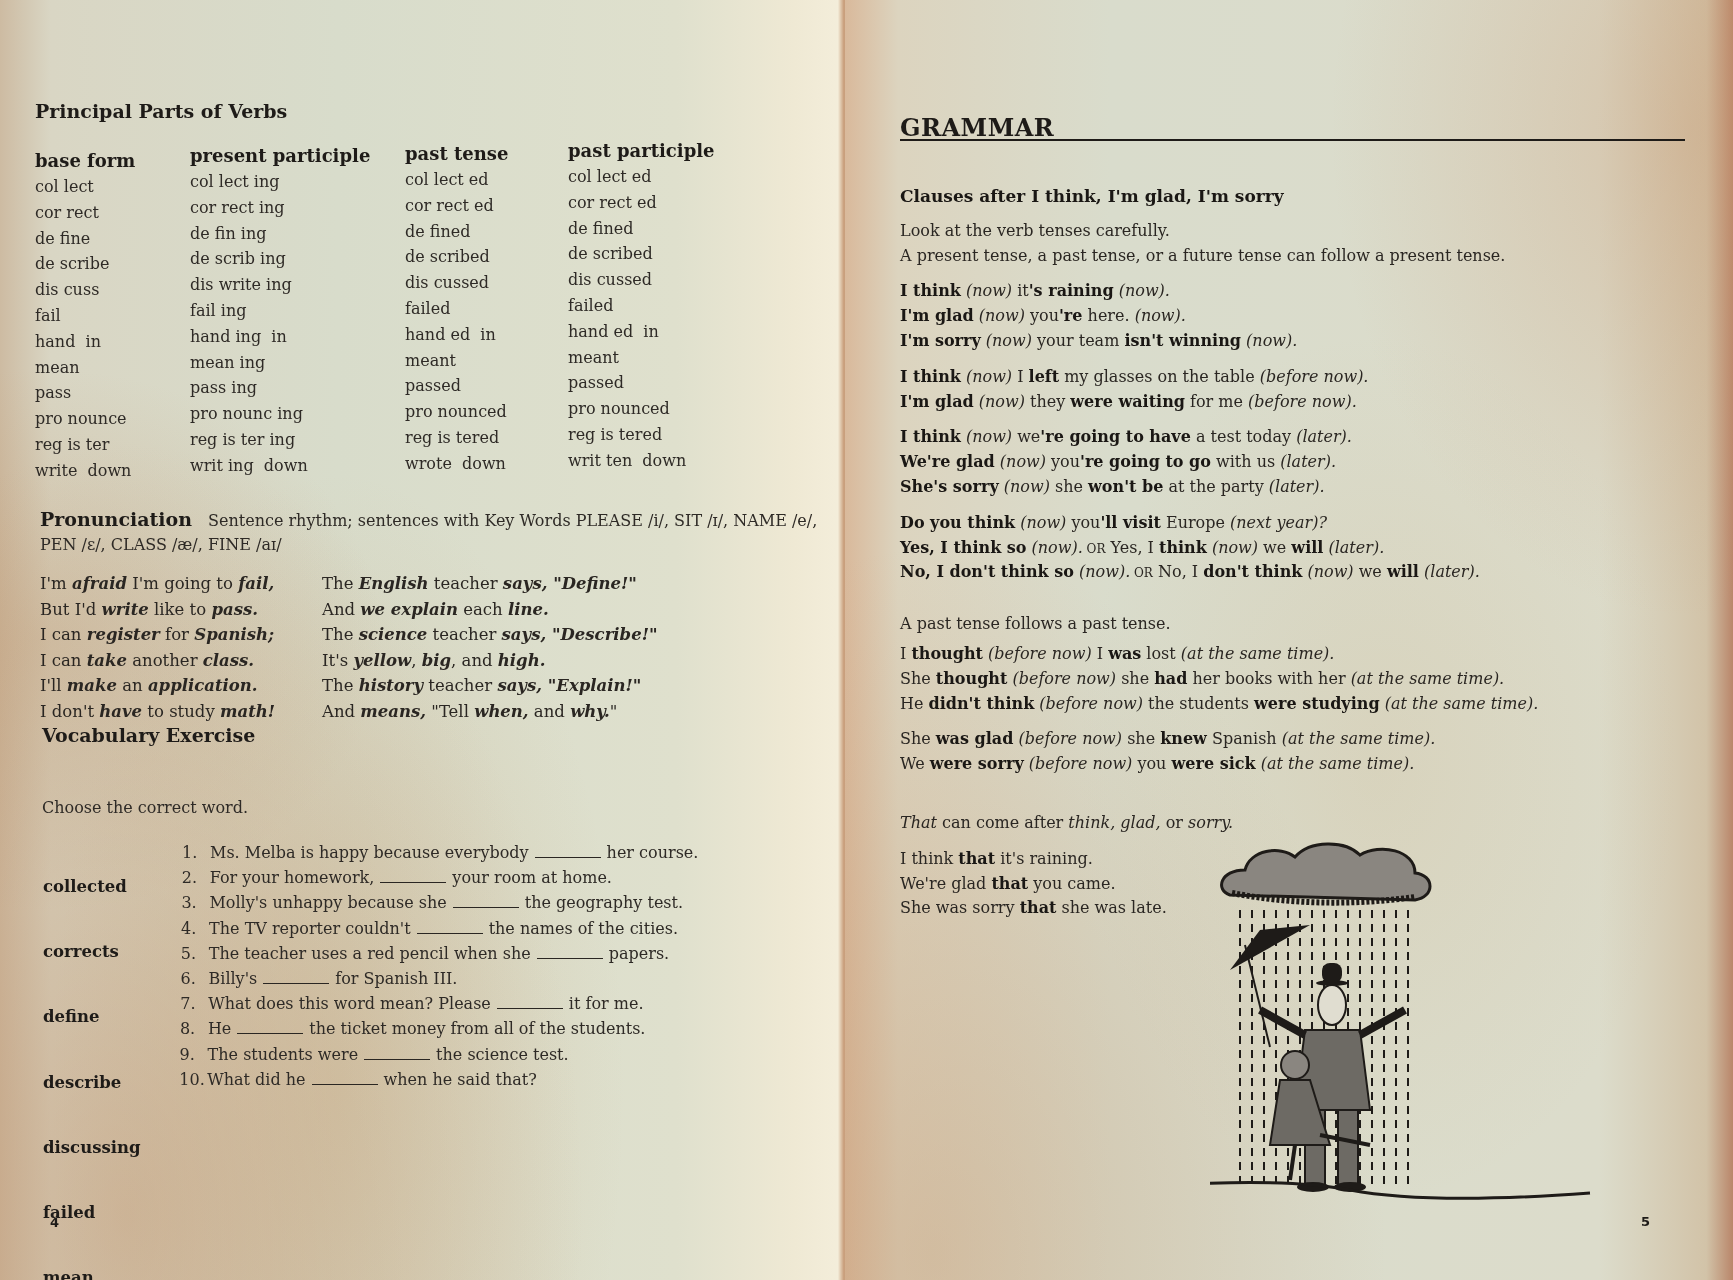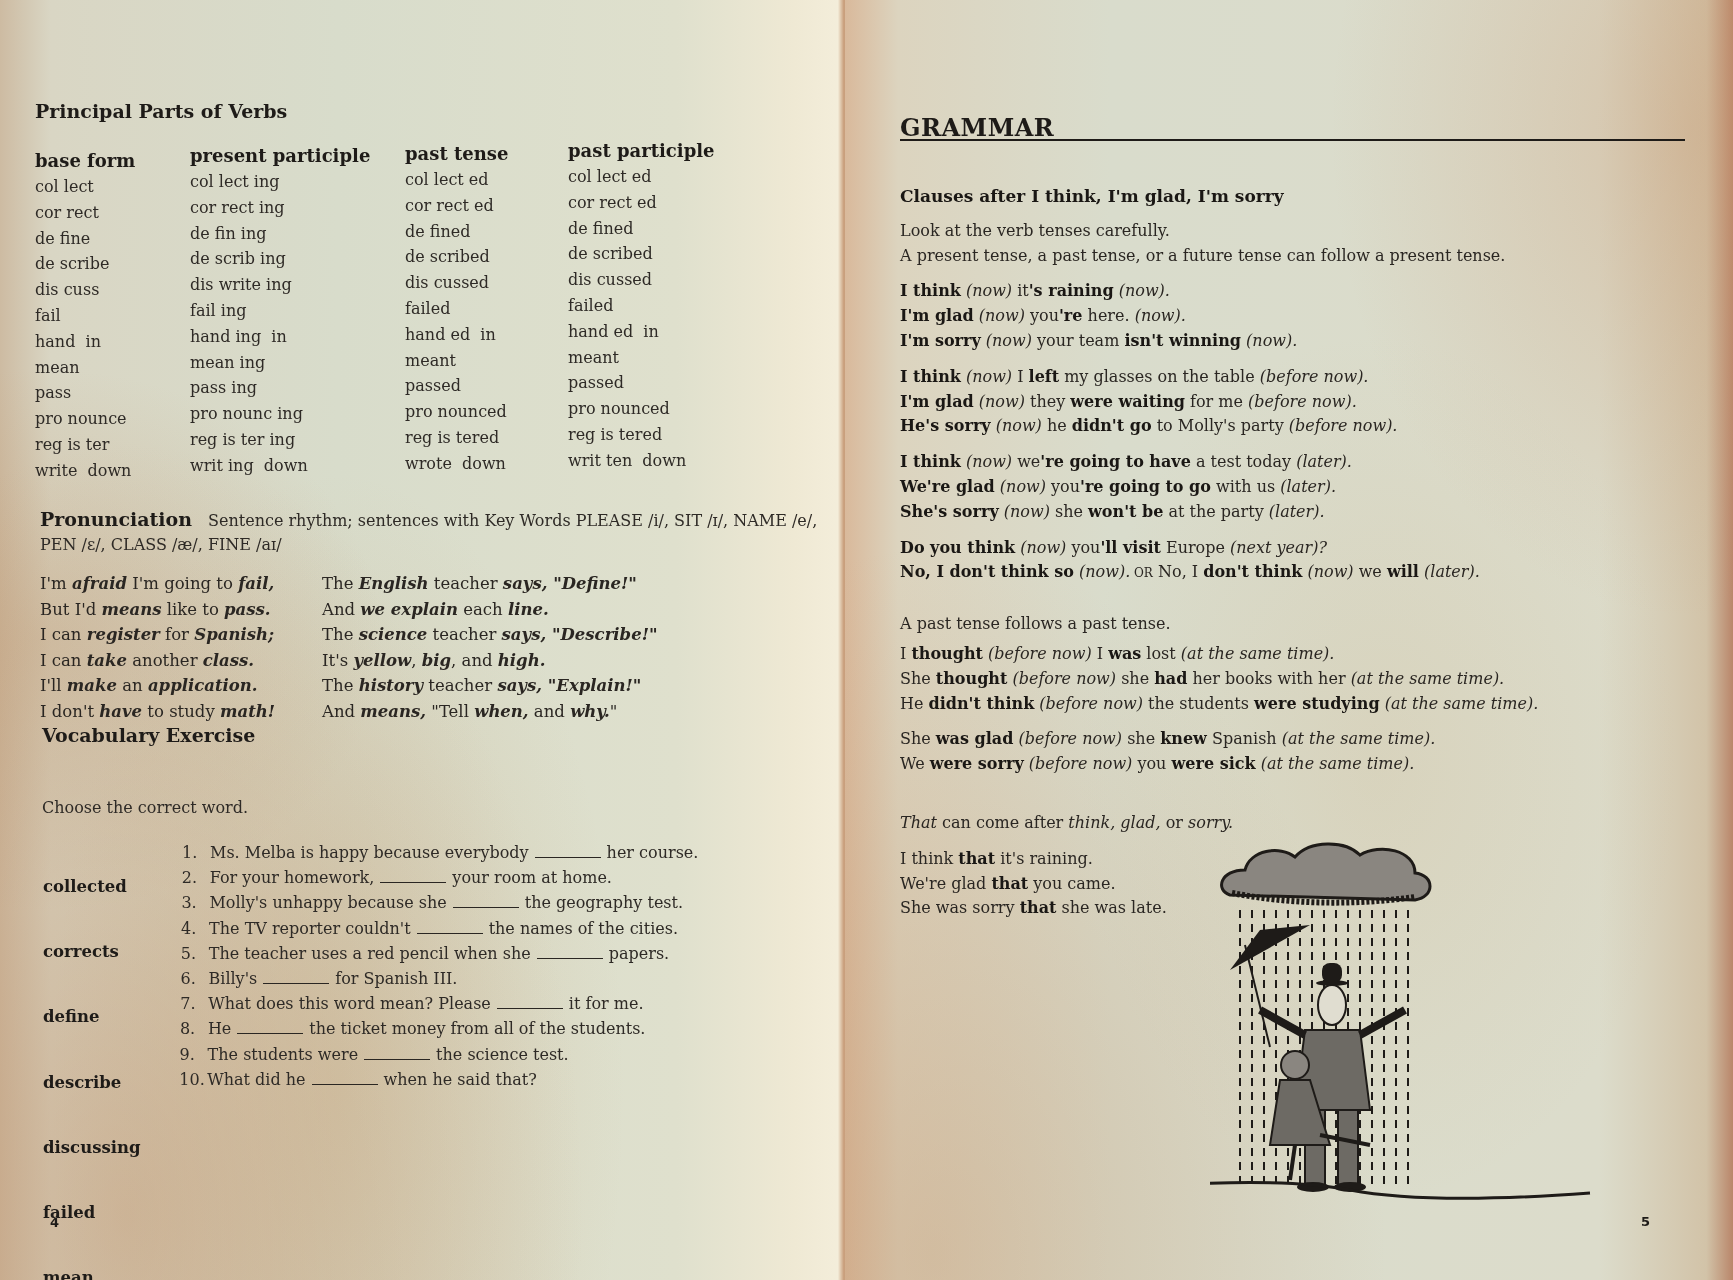--- a/index.html
+++ b/index.html
@@ -126,21 +126,21 @@
 
   <div class="abs" style="left:40px;top:507px;width:790px;">
     <div class="pron-intro">
       <span class="sect" style="font-weight:bold;font-size:19px;color:#1e1b18;margin-right:16px;">Pronunciation</span><span>Sentence rhythm; sentences with Key Words PLEASE /i/, SIT /ɪ/, NAME /e/,</span>
     </div>
     <div class="pron-intro">PEN /ɛ/, CLASS /æ/, FINE /aɪ/</div>
   </div>
 
   <div id="poem-left" class="abs" style="left:40px;top:571px;">
       <div class="poem-line"><span>I'm </span><b>afraid</b><span> I'm going to </span><b>fail,</b></div>
-      <div class="poem-line"><span>But I'd </span><b>means</b><span> like to </span><b>pass.</b></div>
+      <div class="poem-line"><span>But I'd </span><b>write</b><span> like to </span><b>pass.</b></div>
       <div class="poem-line"><span>I can </span><b>register</b><span> for </span><b>Spanish;</b></div>
       <div class="poem-line"><span>I can </span><b>take</b><span> another </span><b>class.</b></div>
       <div class="poem-line"><span>I'll </span><b>make</b><span> an </span><b>application.</b></div>
       <div class="poem-line"><span>I don't </span><b>have</b><span> to study </span><b>math!</b></div>
     </div>
   <div id="poem-right" class="abs" style="left:322px;top:571px;">
       <div class="poem-line"><span>The </span><b>English</b><span> teacher </span><b>says, "Define!"</b></div>
       <div class="poem-line"><span>And </span><b>we explain</b><span> each </span><b>line.</b></div>
       <div class="poem-line"><span>The </span><b>science</b><span> teacher </span><b>says, "Describe!"</b></div>
       <div class="poem-line"><span>It's </span><b>yellow</b><span>, </span><b>big</b><span>, and </span><b>high.</b></div>
@@ -189,25 +189,25 @@
 
 <div id="grammar-body" class="abs" style="left:900px;top:184px;width:800px;">
     <div class="g-line" style="font-size: 17px;"><b>Clauses after </b><b style="">I think, I'm glad, I'm sorry</b></div>
     <div class="g-line" style="margin-top: 10px;"><span>Look at the verb tenses carefully.</span></div>
     <div class="g-line"><span>A present tense, a past tense, or a future tense can follow a present tense.</span></div>
     <div class="g-line" style="margin-top: 11px;"><b>I think</b><i> (now)</i><span> it</span><b>'s raining</b><i> (now).</i></div>
     <div class="g-line"><b>I'm glad</b><i> (now)</i><span> you</span><b>'re</b><span> here. </span><i>(now).</i></div>
     <div class="g-line"><b>I'm sorry</b><i> (now)</i><span> your team </span><b>isn't winning</b><i> (now).</i></div>
     <div class="g-line" style="margin-top: 11px;"><b>I think</b><i> (now)</i><span> I </span><b>left</b><span> my glasses on the table </span><i>(before now).</i></div>
     <div class="g-line"><b>I'm glad</b><i> (now)</i><span> they </span><b>were waiting</b><span> for me </span><i>(before now).</i></div>
-    <div class="g-line"><b>He's sorry</b><i> (now)</i><span> he </span><b>didn't go</b><span> to Molly's party </span><i>(before now).</i></div>
     <div class="g-line" style="margin-top: 11px;"><b>I think</b><i> (now)</i><span> we</span><b>'re going to have</b><span> a test today </span><i>(later).</i></div>
     <div class="g-line"><b>We're glad</b><i> (now)</i><span> you</span><b>'re going to go</b><span> with us </span><i>(later).</i></div>
     <div class="g-line"><b>She's sorry</b><i> (now)</i><span> she </span><b>won't be</b><span> at the party </span><i>(later).</i></div>
     <div class="g-line" style="margin-top: 11px;"><b>Do you think</b><i> (now)</i><span> you</span><b>'ll visit</b><span> Europe </span><i>(next year)?</i></div>
+    <div class="g-line"><b>Yes, I think so</b><i> (now).</i><span class="sc"> OR</span><span> Yes, I </span><b>think</b><i> (now)</i><span> we </span><b>will</b><i> (later).</i></div>
     <div class="g-line"><b>No, I don't think so</b><i> (now).</i><span class="sc"> OR</span><span> No, I </span><b>don't think</b><i> (now)</i><span> we </span><b>will</b><i> (later).</i></div>
     <div class="g-line" style="margin-top: 27px;"><span>A past tense follows a past tense.</span></div>
     <div class="g-line" style="margin-top: 5px;"><span>I </span><b>thought</b><i> (before now)</i><span> I </span><b>was</b><span> lost </span><i>(at the same time).</i></div>
     <div class="g-line"><span>She </span><b>thought</b><i> (before now)</i><span> she </span><b>had</b><span> her books with her </span><i>(at the same time).</i></div>
     <div class="g-line"><span>He </span><b>didn't think</b><i> (before now)</i><span> the students </span><b>were studying</b><i> (at the same time).</i></div>
     <div class="g-line" style="margin-top: 11px;"><span>She </span><b>was glad</b><i> (before now)</i><span> she </span><b>knew</b><span> Spanish </span><i>(at the same time).</i></div>
     <div class="g-line"><span>We </span><b>were sorry</b><i> (before now)</i><span> you </span><b>were sick</b><i> (at the same time).</i></div>
     <div class="g-line" style="margin-top: 34px;"><i>That</i><span> can come after </span><i>think, glad,</i><span> or </span><i>sorry.</i></div>
     <div class="g-line" style="margin-top: 11px;"><span>I think </span><b>that</b><span> it's raining.</span></div>
     <div class="g-line"><span>We're glad </span><b>that</b><span> you came.</span></div>

